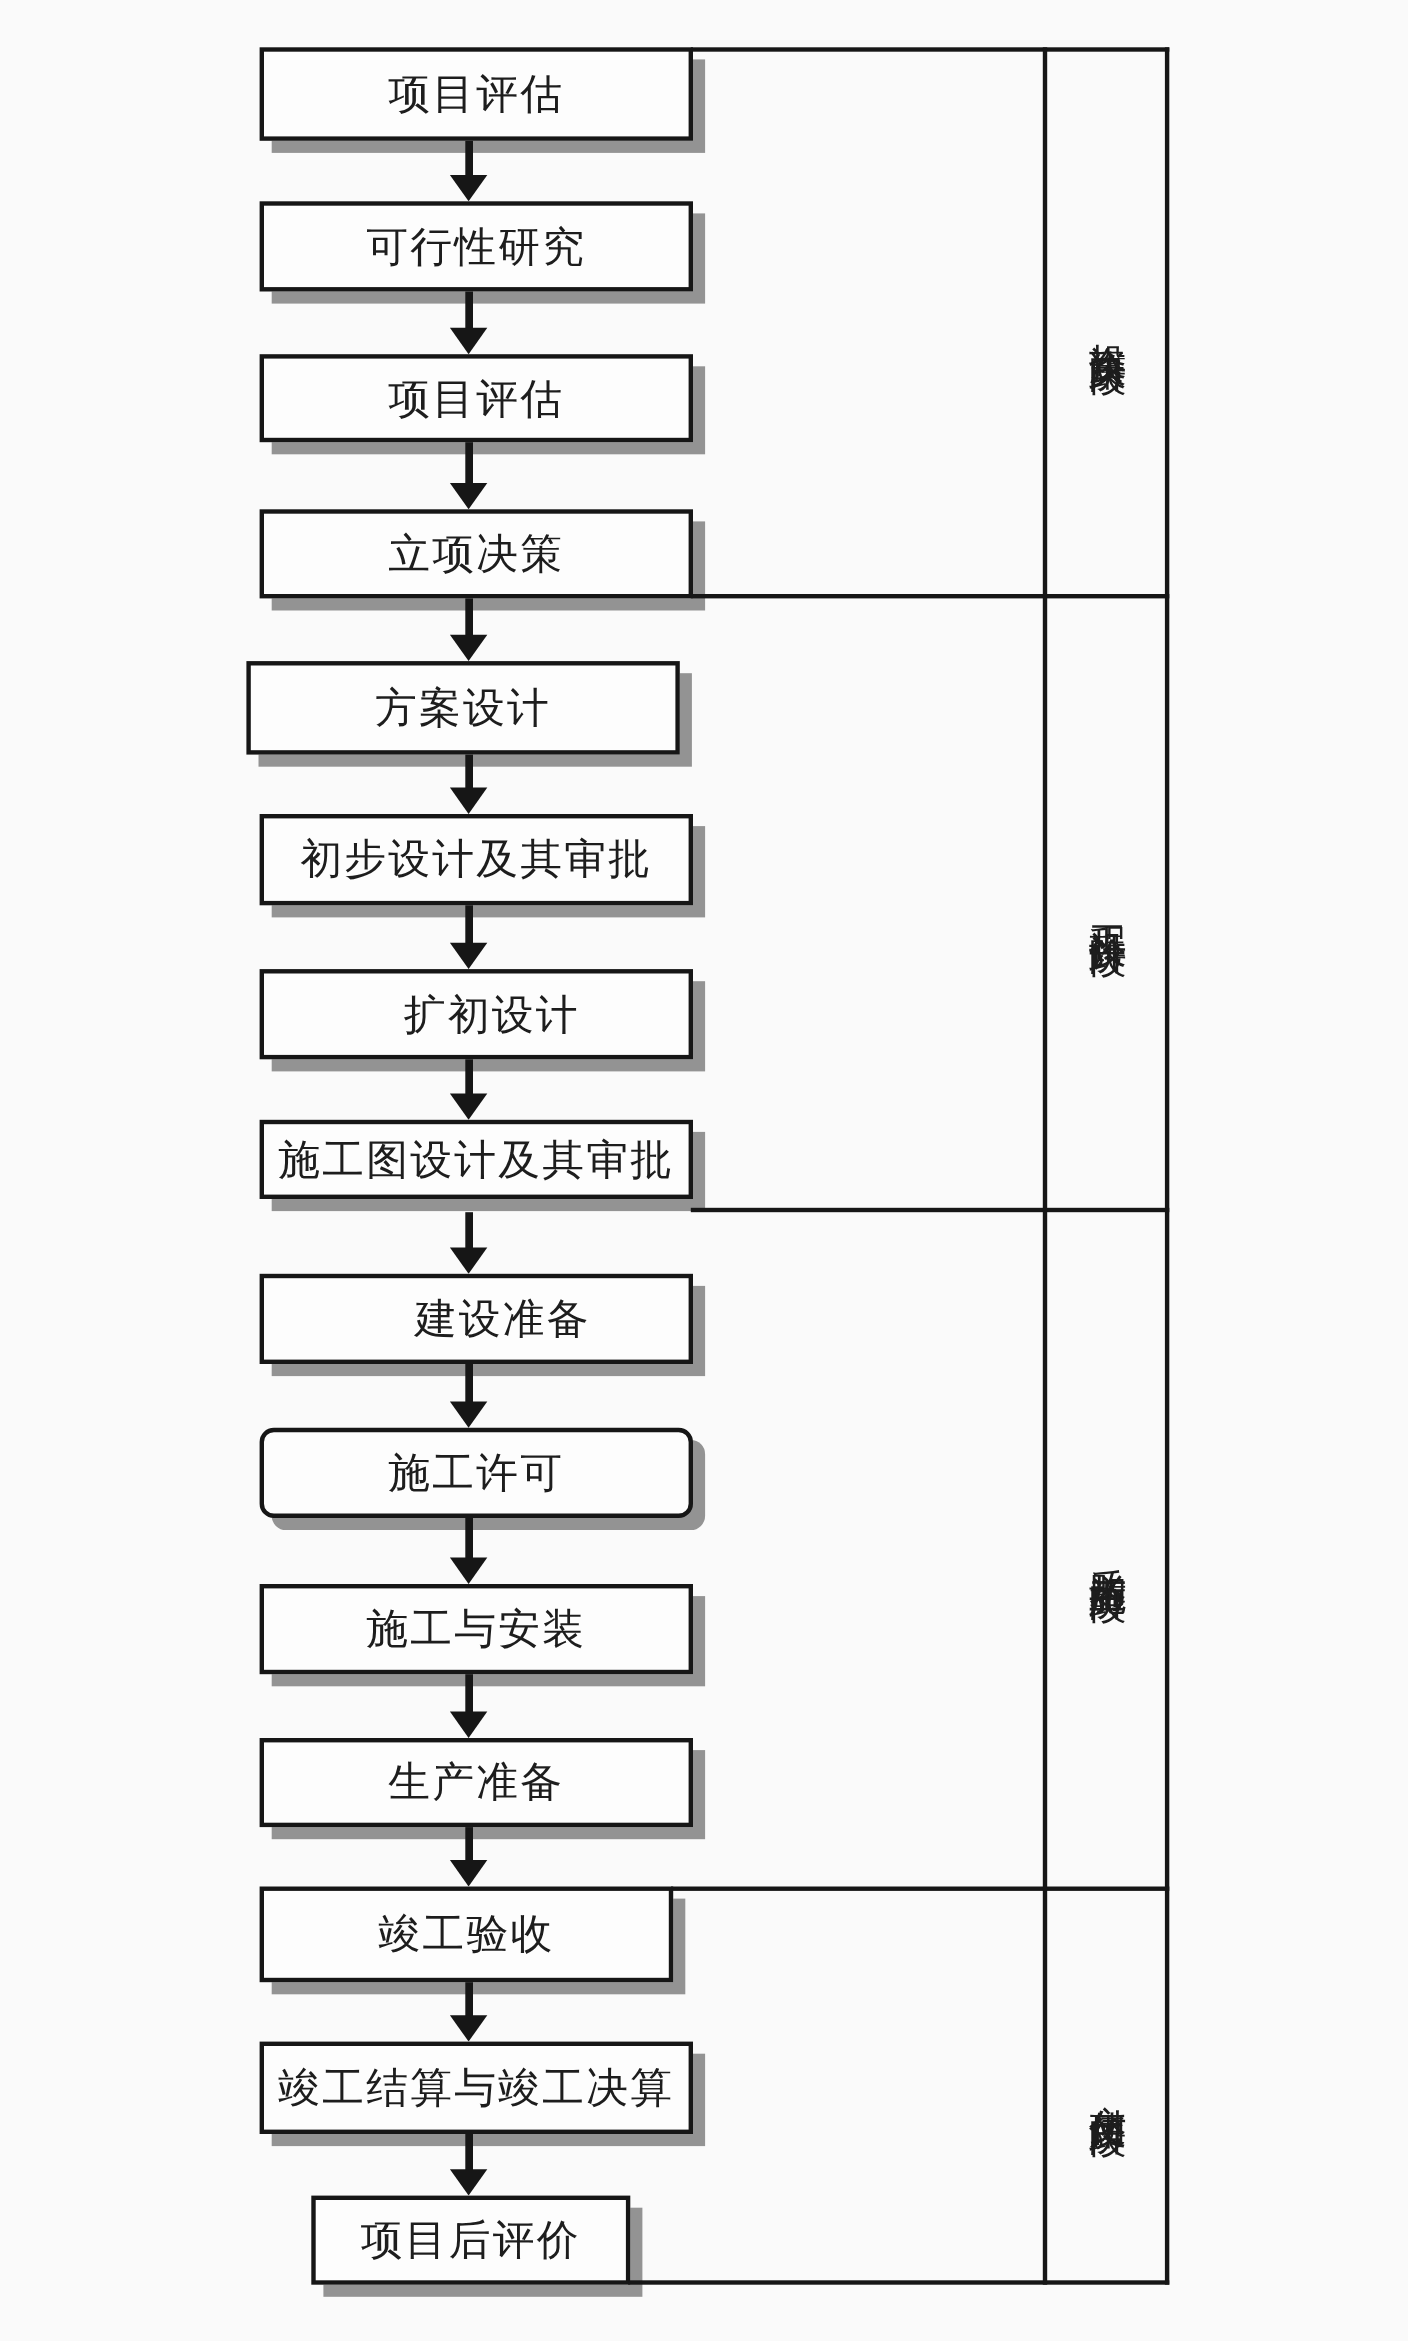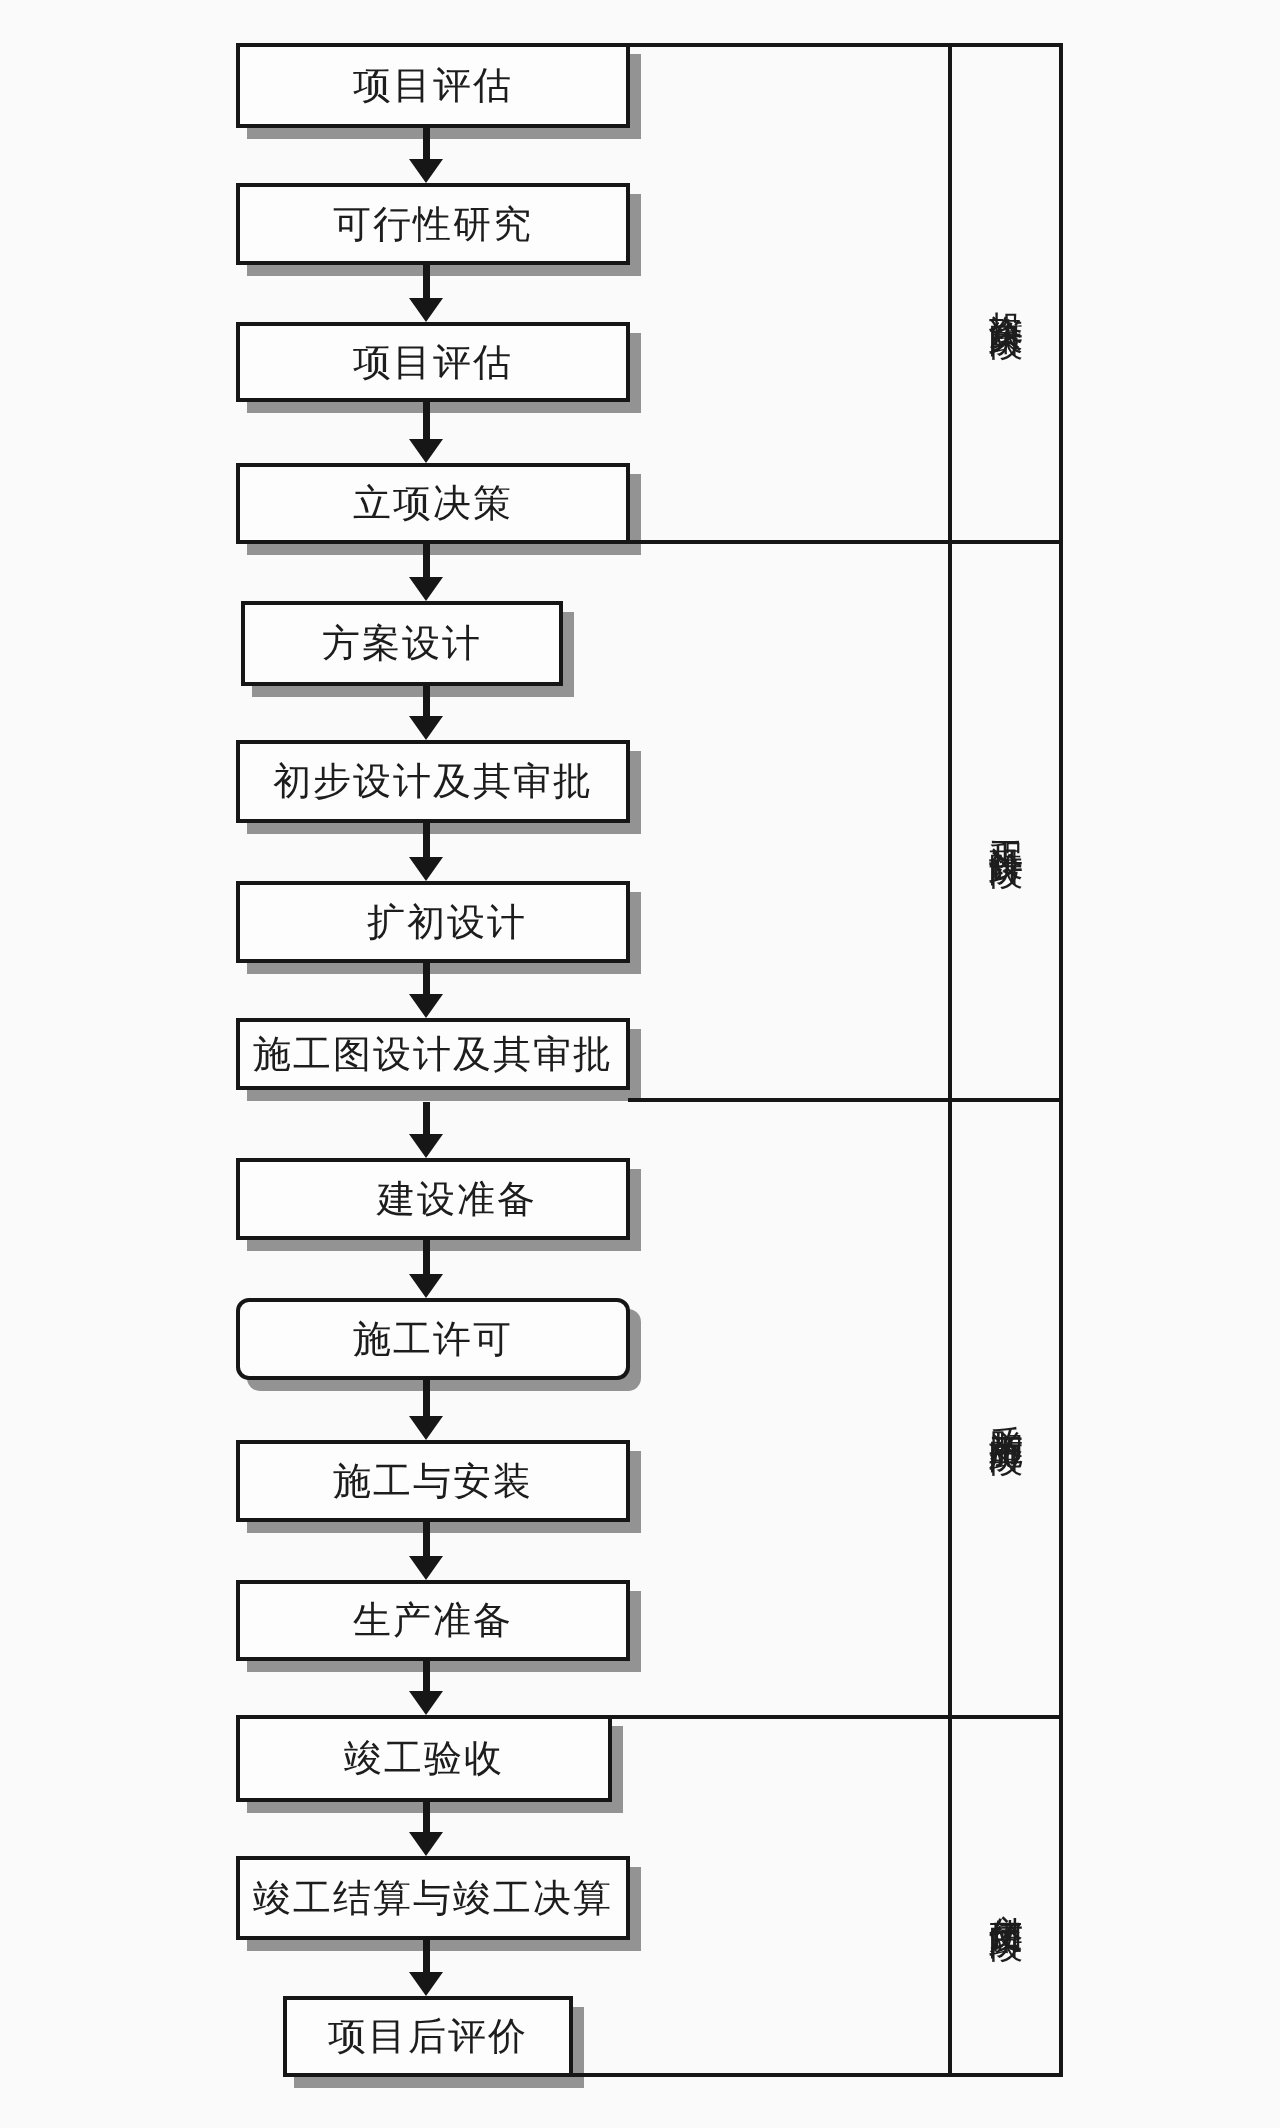--- a/index.html
+++ b/index.html
@@ -80,21 +80,21 @@
         <div class="arrow-shaft" style="height: 39px;"></div>
         <div class="arrow-head"></div>
       </div>
       <div class="flow-box" style="left: 236px; top: 463px; width: 394px; height: 81px;">
         <span>立项决策</span>
       </div>
       <div class="arrow" style="left: 409px; top: 544px; height: 57px;">
         <div class="arrow-shaft" style="height: 35px;"></div>
         <div class="arrow-head"></div>
       </div>
-      <div class="flow-box" style="left: 241px; top: 601px; width: 322px; height: 85px;">
+      <div class="flow-box" style="left: 224px; top: 601px; width: 394px; height: 85px;">
         <span>方案设计</span>
       </div>
       <div class="arrow" style="left: 409px; top: 686px; height: 54px;">
         <div class="arrow-shaft" style="height: 32px;"></div>
         <div class="arrow-head"></div>
       </div>
       <div class="flow-box" style="left: 236px; top: 740px; width: 394px; height: 83px;">
         <span>初步设计及其审批</span>
       </div>
       <div class="arrow" style="left: 409px; top: 823px; height: 58px;">

